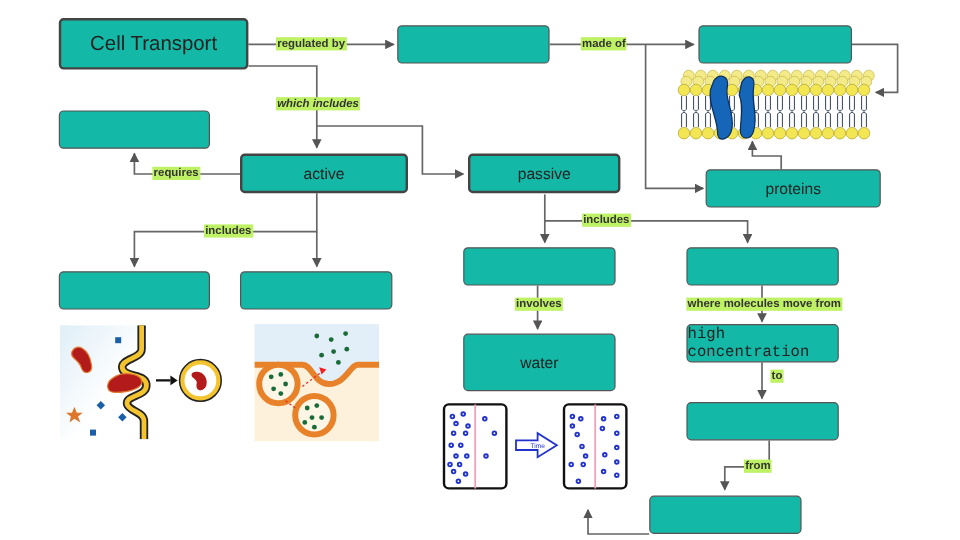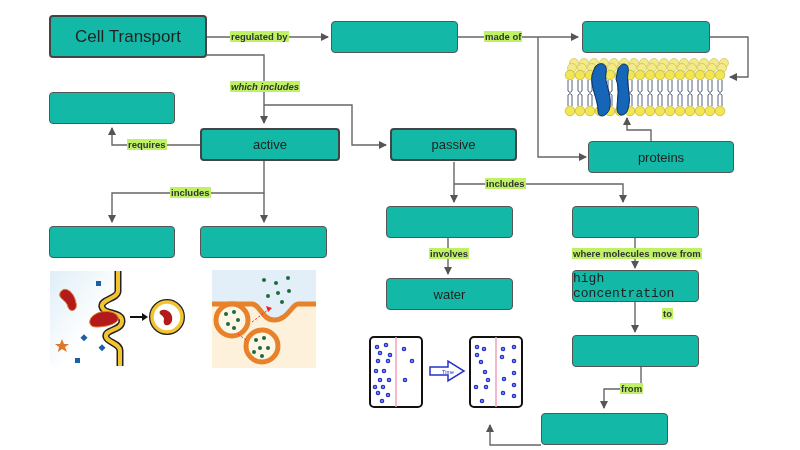--- a/index.html
+++ b/index.html
@@ -62,21 +62,21 @@
   </div>
 <div class="node" style="left:49px;top:226px;width:126px;height:32px;">
     <span></span>
   </div>
 <div class="node" style="left:200px;top:226px;width:127px;height:32px;">
     <span></span>
   </div>
 <div class="node" style="left:386px;top:206px;width:127px;height:32px;">
     <span></span>
   </div>
-<div class="node" style="left:386px;top:278px;width:127px;height:32px;">
+<div class="node" style="left:386px;top:278px;width:127px;height:48px;">
     <span>water</span>
   </div>
 <div class="node" style="left:572px;top:206px;width:127px;height:32px;">
     <span></span>
   </div>
 <div class="node" style="left:572px;top:270px;width:127px;height:32px;font-family:Liberation Mono, monospace;">
     <span>high concentration</span>
   </div>
 <div class="node" style="left:572px;top:335px;width:127px;height:32px;">
     <span></span>
@@ -86,21 +86,21 @@
   </div>
 
 <div class="lbl" style="left:230px;top:31px;">regulated by</div>
 <div class="lbl" style="left:484px;top:31px;">made of</div>
 <div class="lbl" style="left:230px;top:81px;font-style:italic;">which includes</div>
 <div class="lbl" style="left:127px;top:139px;">requires</div>
 <div class="lbl" style="left:170px;top:187px;">includes</div>
 <div class="lbl" style="left:485px;top:178px;">includes</div>
 <div class="lbl" style="left:429px;top:248px;">involves</div>
 <div class="lbl" style="left:572px;top:248px;">where molecules move from</div>
-<div class="lbl" style="left:662px;top:308px;">to</div>
+<div class="lbl" style="left:642px;top:308px;">to</div>
 <div class="lbl" style="left:620px;top:383px;">from</div>
 
 <svg style="position:absolute;left:560px;top:55px;" width="175" height="70" viewBox="0 0 175 70">
   <g id="bilayer">
     <g fill="#f3ea8a" stroke="#c9b840" stroke-width="0.6">
       <g id="backrow">
           <circle cx="14" cy="8" r="4.5"></circle>
           <circle cx="12" cy="13" r="4.5"></circle>
           <circle cx="24" cy="8" r="4.5"></circle>
           <circle cx="22" cy="13" r="4.5"></circle>

